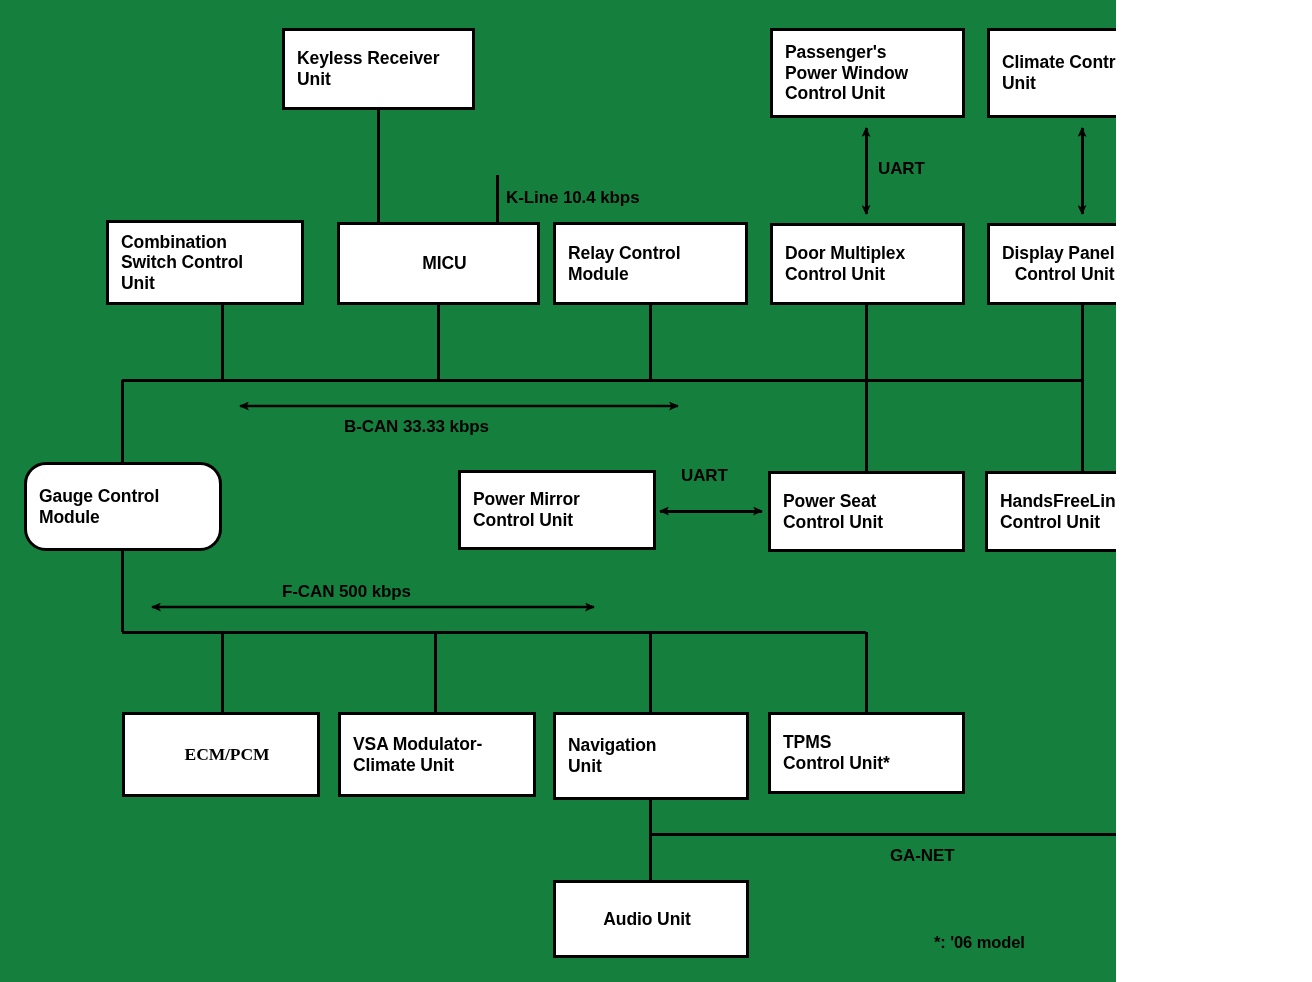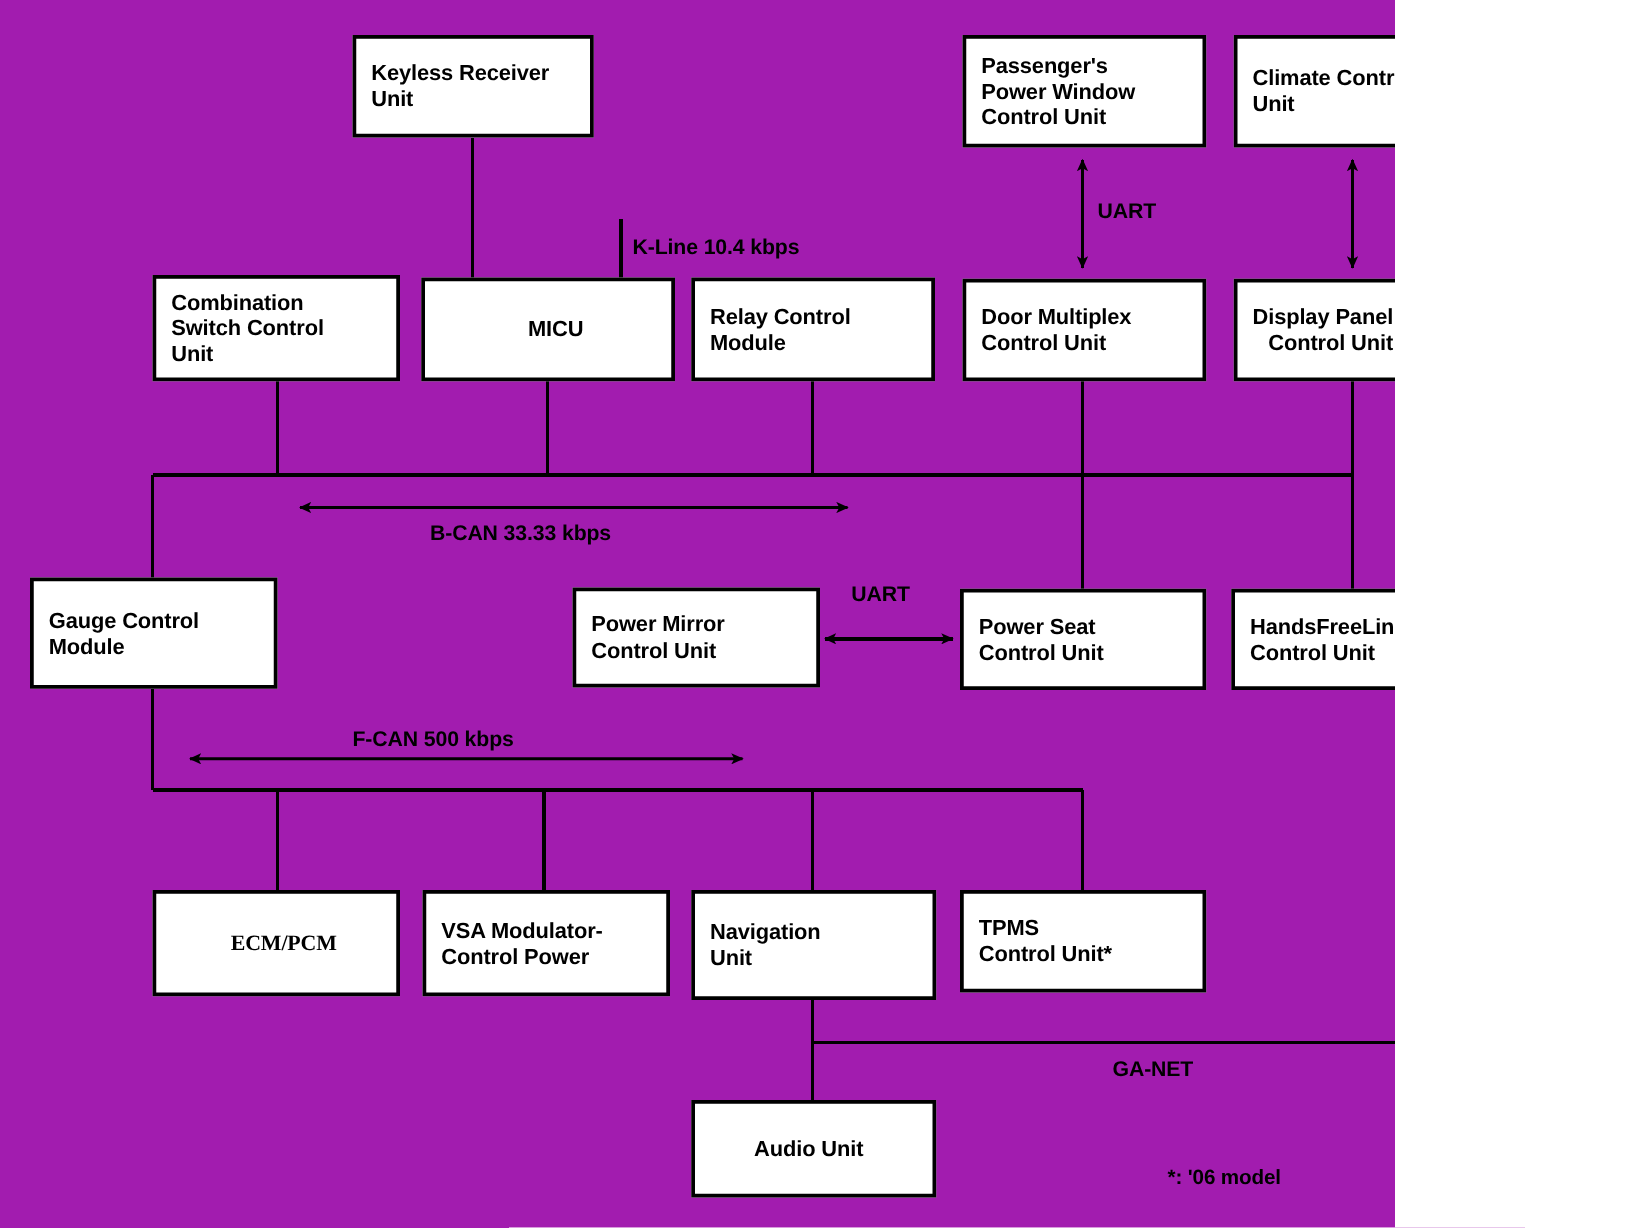--- a/index.html
+++ b/index.html
@@ -4,21 +4,21 @@
 <style>
   html,body{margin:0;padding:0;background:#ffffff;}
   body{
     font-family:"Liberation Sans", sans-serif;
     -webkit-font-smoothing:none;
   }
   #canvas{
     position:relative;
     width:1116px;
     height:982px;
-    background:#a21caf;
+    background:#15803d;
     overflow:hidden;
   }
   svg#wires{
     position:absolute;
     left:0; top:0;
     width:1312px; height:982px;
     pointer-events:none;
   }
   .node{
     position:absolute;
@@ -117,21 +117,21 @@
     <span class="txt">Passenger's
 Power Window
 Control Unit</span>
   </div>
 
   <div class="node" style="left:987px; top:28px; width:195px; height:90px;">
     <span class="txt">Climate Control
 Unit</span>
   </div>
 
-  <div class="node" style="left:122px; top:220px; width:198px; height:85px;">
+  <div class="node" style="left:106px; top:220px; width:198px; height:85px;">
     <span class="txt">Combination
 Switch Control
 Unit</span>
   </div>
 
   <div class="node center" style="left:337px; top:222px; width:203px; height:83px;">
     <span class="txt" style="text-align:center; padding-left:24px;">MICU</span>
   </div>
 
   <div class="node" style="left:553px; top:222px; width:195px; height:83px;">
@@ -142,21 +142,21 @@
   <div class="node" style="left:770px; top:223px; width:195px; height:82px;">
     <span class="txt">Door Multiplex
 Control Unit</span>
   </div>
 
   <div class="node" style="left:987px; top:223px; width:195px; height:82px;text-align:right;">
     <span class="txt">Display Panel
 Control Unit</span>
   </div>
 
-  <div class="node" style="left:24px; top:462px; width:198px; height:89px;">
+  <div class="node" style="left:24px; top:462px; width:198px; height:89px;border-radius:22px;">
     <span class="txt">Gauge Control
 Module</span>
   </div>
 
   <div class="node" style="left:458px; top:470px; width:198px; height:80px;">
     <span class="txt">Power Mirror
 Control Unit</span>
   </div>
 
   <div class="node" style="left:768px; top:471px; width:197px; height:81px;">
@@ -168,21 +168,21 @@
     <span class="txt">HandsFreeLink
 Control Unit</span>
   </div>
 
   <div class="node center" style="left:122px; top:712px; width:198px; height:85px;">
     <span class="txt" style="text-align:center; padding-left:24px;font-family:Liberation Serif, serif;">ECM/PCM</span>
   </div>
 
   <div class="node" style="left:338px; top:712px; width:198px; height:85px;">
     <span class="txt">VSA Modulator-
-Control Power</span>
+Climate Unit</span>
   </div>
 
   <div class="node" style="left:553px; top:712px; width:196px; height:88px;">
     <span class="txt">Navigation
 Unit</span>
   </div>
 
   <div class="node" style="left:768px; top:712px; width:197px; height:82px;">
     <span class="txt">TPMS
 Control Unit*</span>

